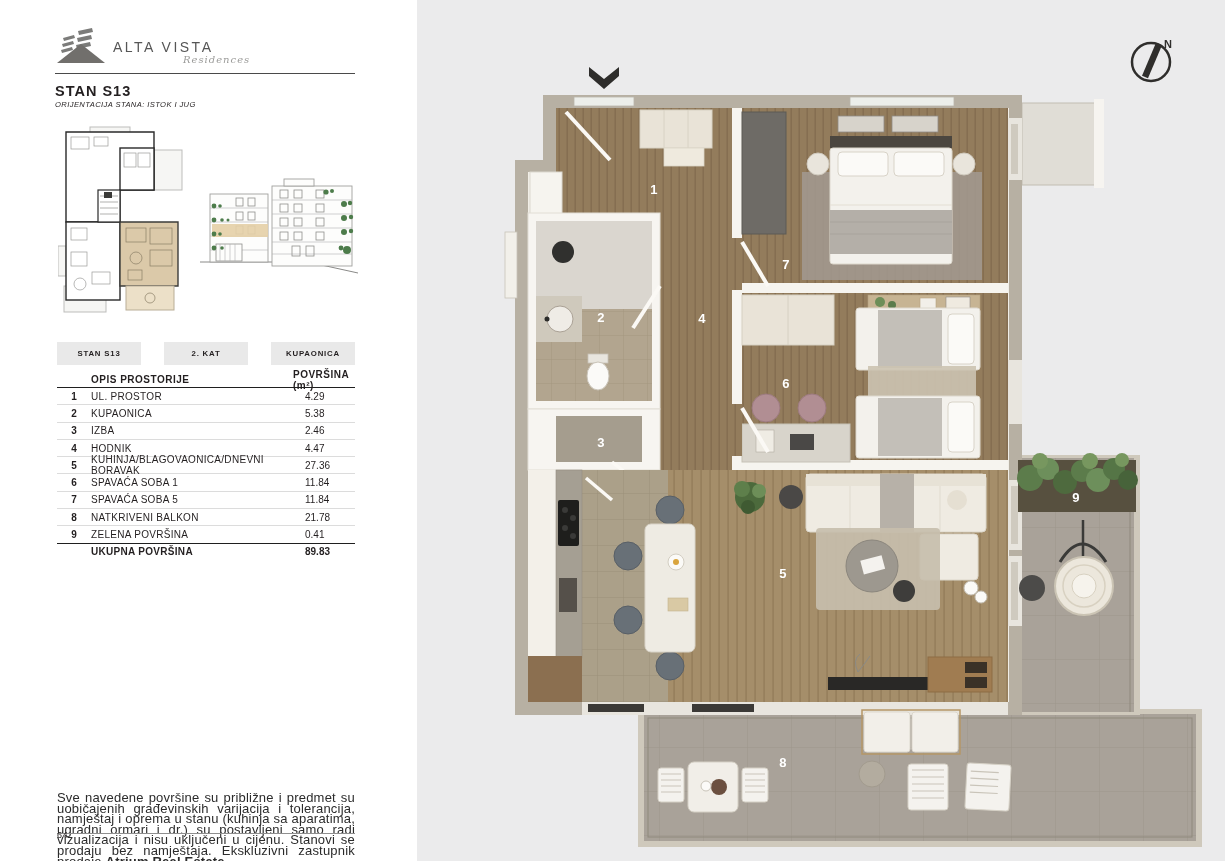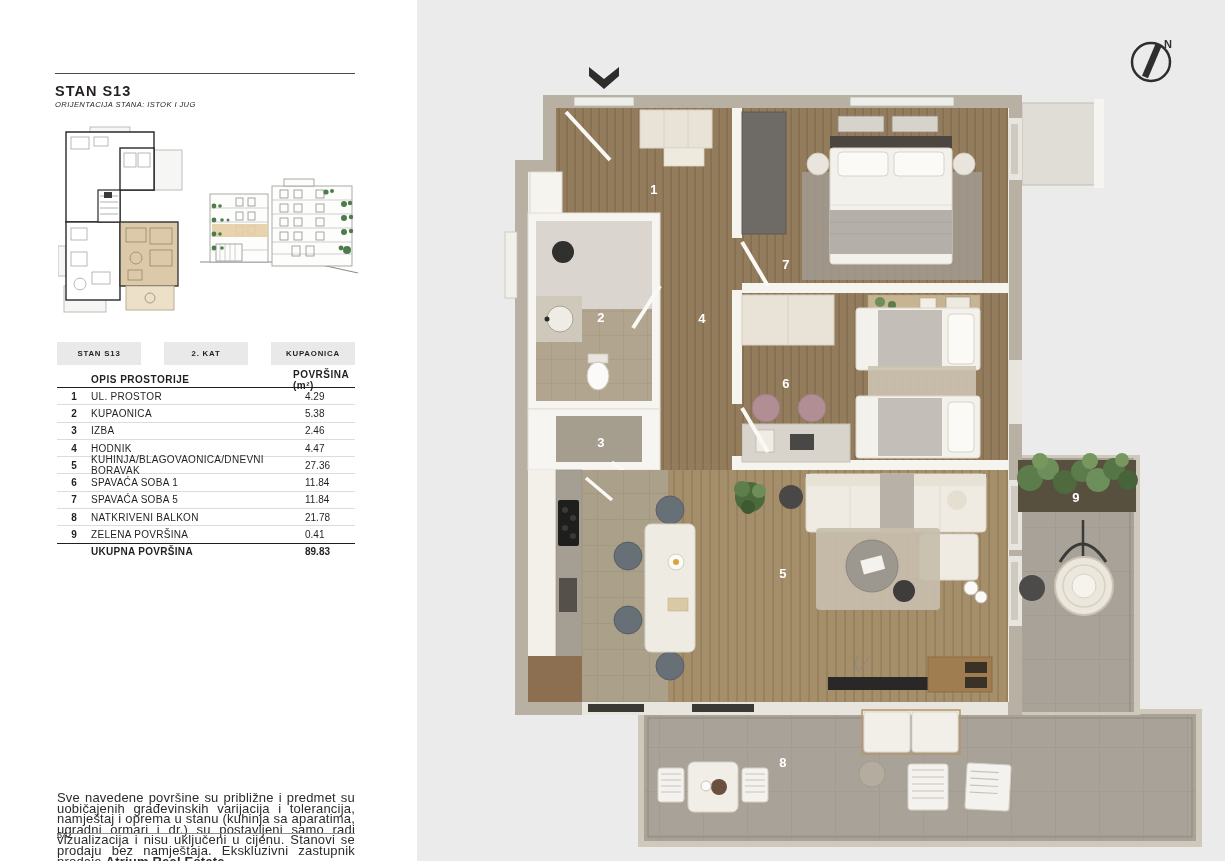--- a/index.html
+++ b/index.html
@@ -293,20 +293,33 @@
 
     <g>
       <circle cx="1151" cy="62" r="19" fill="none" stroke="#2f2e2c" stroke-width="2.5"></circle>
       <line x1="1145" y1="77" x2="1159" y2="44" stroke="#2f2e2c" stroke-width="6.5"></line>
       <text class="compass-n" x="1164" y="48">N</text>
     </g>
   </svg>
 
   <div class="left-panel">
 
+    <div class="logo">
+      <svg class="logo-icon" width="52" height="44" viewBox="0 0 52 44">
+        <polygon points="8,12 19,9 20,12 9,15" fill="#7c7c7a"></polygon>
+        <polygon points="7,18 18,15 19,18 8,21" fill="#7c7c7a"></polygon>
+        <polygon points="6,24 17,21 18,24 7,27" fill="#7c7c7a"></polygon>
+        <polygon points="23,5 37,2 38,6 24,9" fill="#7c7c7a"></polygon>
+        <polygon points="22,12 36,9 37,13 23,16" fill="#7c7c7a"></polygon>
+        <polygon points="21,19 35,16 36,20 22,23" fill="#7c7c7a"></polygon>
+        <polygon points="2,37 26,18 50,37" fill="#716f6c"></polygon>
+      </svg>
+      <span class="brand-name">ALTA VISTA</span>
+      <span class="brand-tagline">Residences</span>
+    </div>
     <div class="logo-rule"></div>
 
     <div class="page-title">STAN S13</div>
     <div class="orientation">ORIJENTACIJA STANA: ISTOK I JUG</div>
 
     <svg class="keyplan" width="132" height="190" viewBox="0 0 132 190">
       <g fill="#f6f6f4" stroke="#bdbdbb" stroke-width="1">
         <rect x="32" y="1" width="40" height="13"></rect>
           <rect x="96" y="24" width="28" height="40"></rect>
         <rect x="6" y="160" width="42" height="26"></rect>

